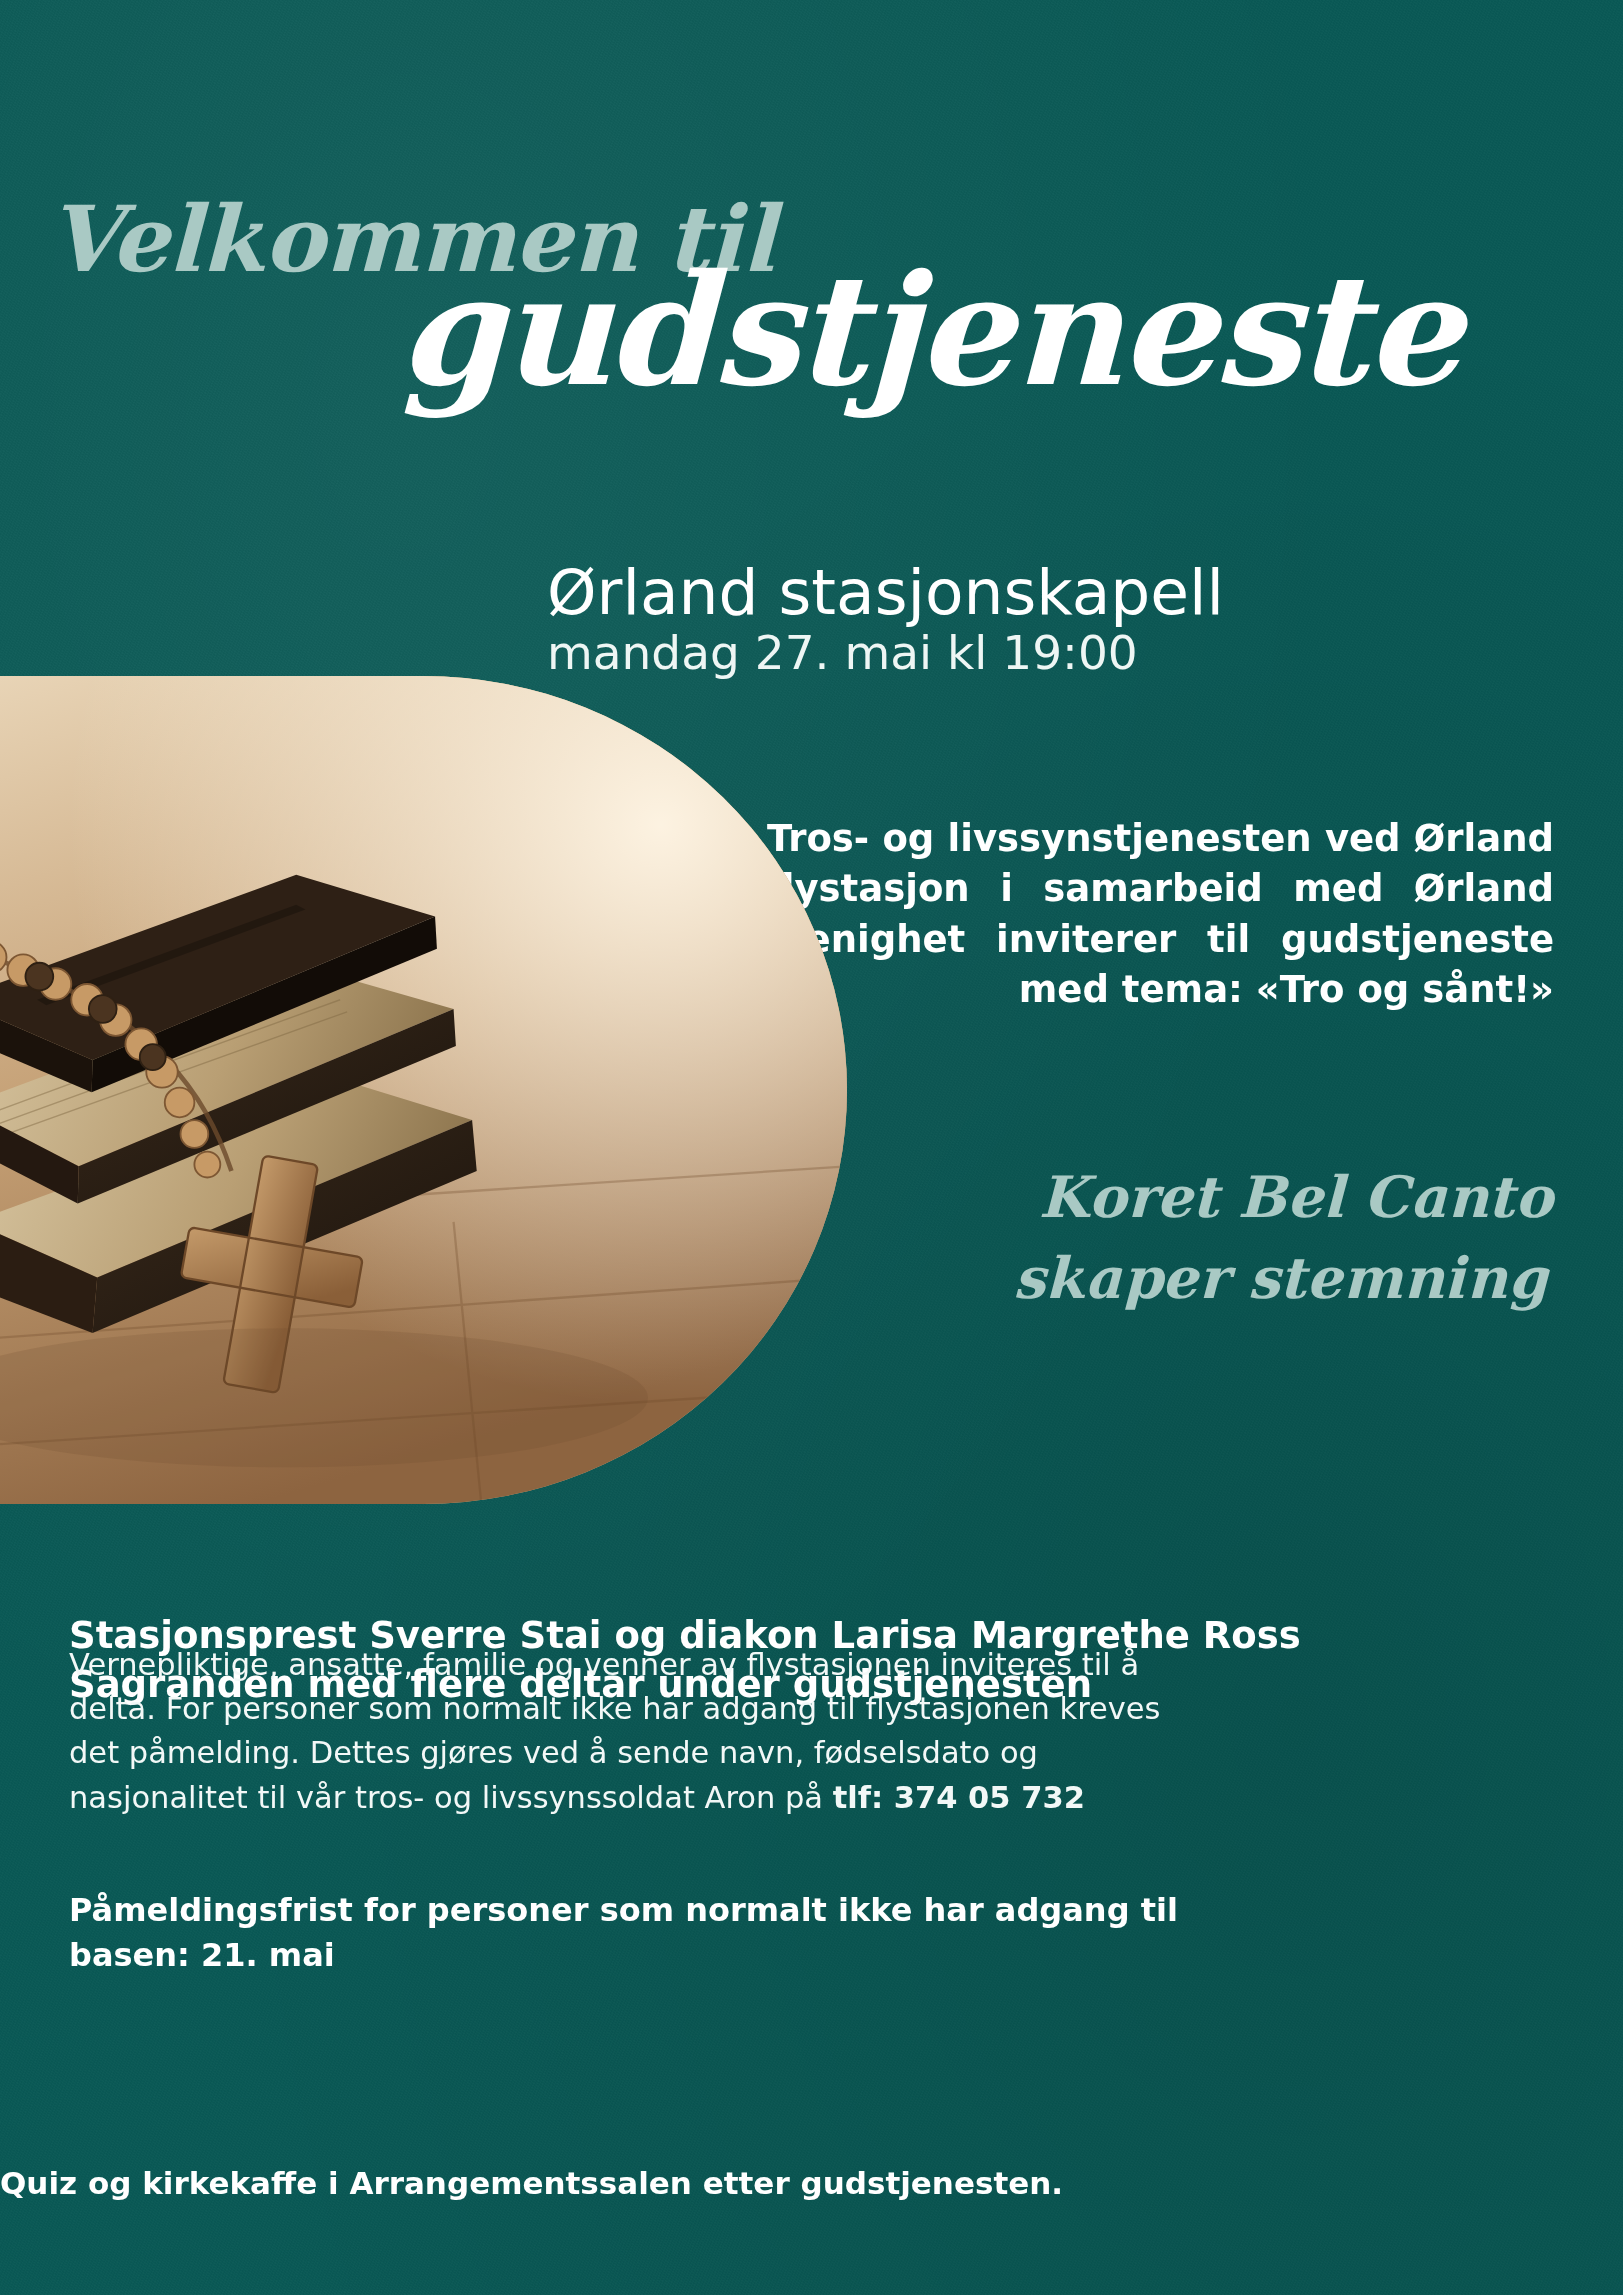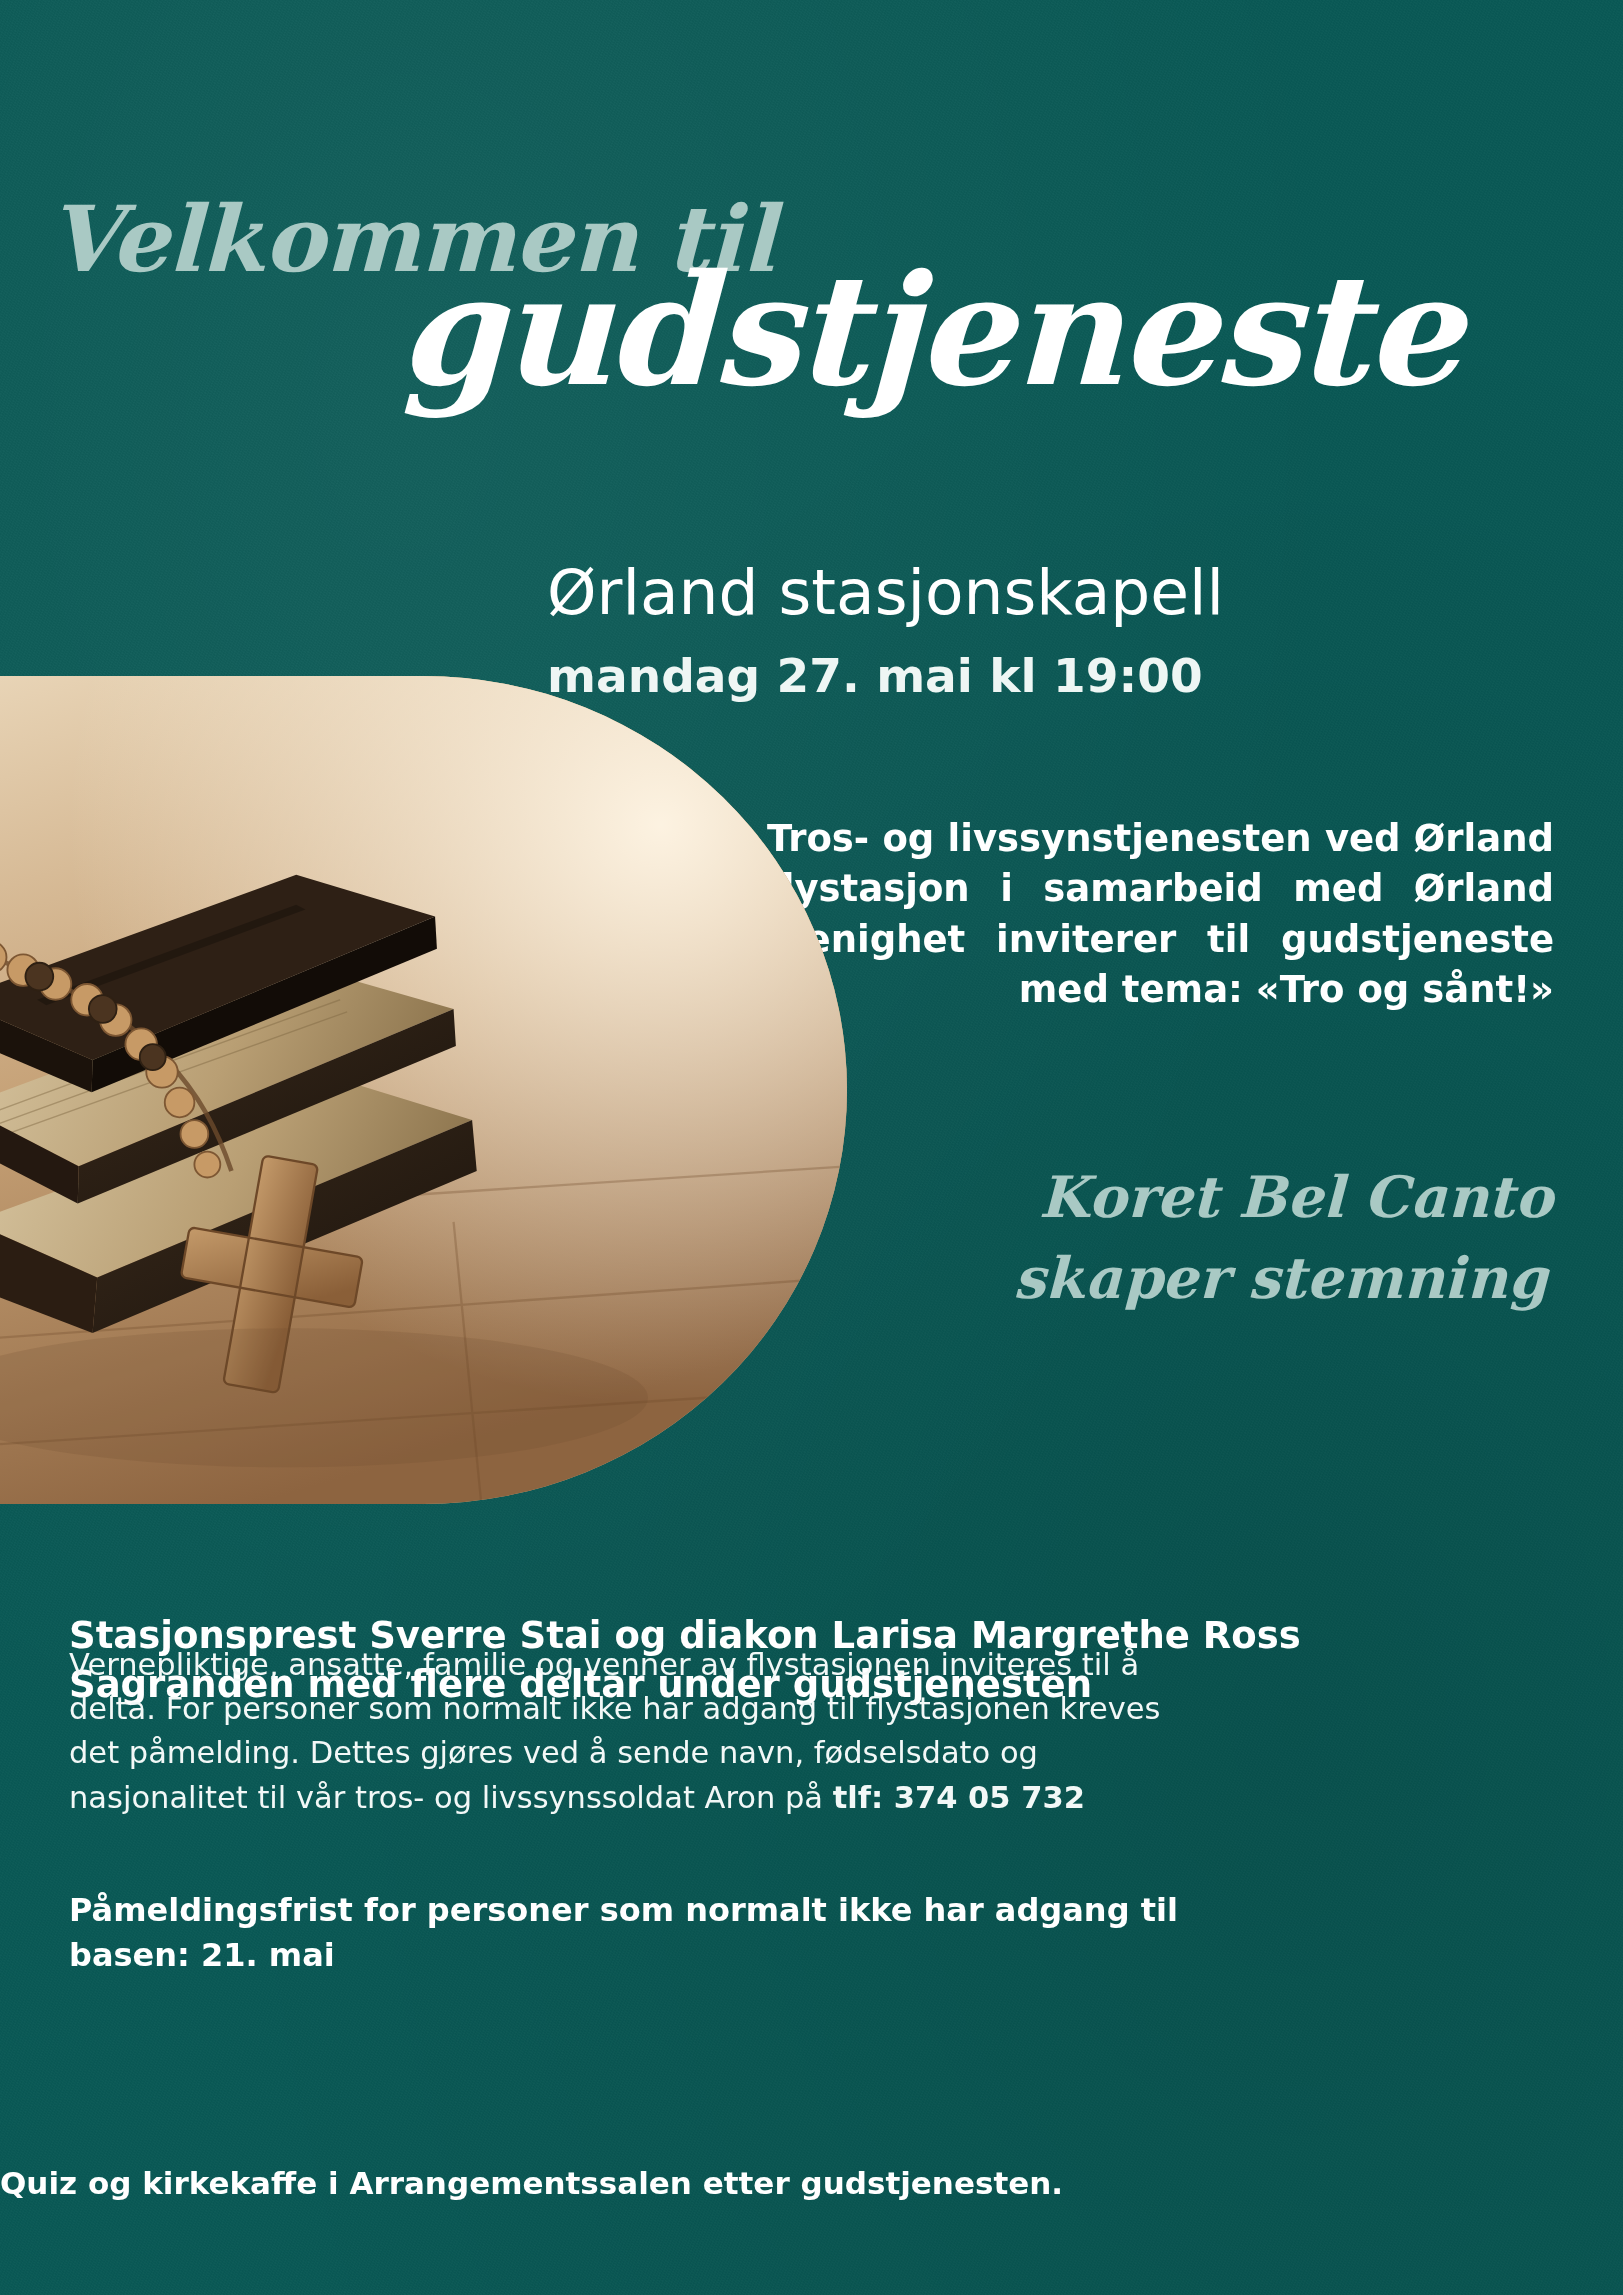--- a/index.html
+++ b/index.html
@@ -76,23 +76,23 @@
   }
   .venue-name {
     font-family: "DejaVu Sans", sans-serif;
     font-weight: 400;
     font-size: 63px;
     line-height: 1.05;
     color: #ffffff;
     letter-spacing: 0px;
   }
   .venue-time {
-    margin-top: 24px;
-    font-family: "DejaVu Sans", sans-serif;
-    font-weight: 700;
+    margin-top: 1px;
+    font-family: "DejaVu Sans", sans-serif;
+    font-weight: 400;
     font-size: 47px;
     line-height: 1.1;
     color: #eef6f4;
   }
 
   
   .intro {
     position: absolute;
     right: 69px;
     top: 814px;

